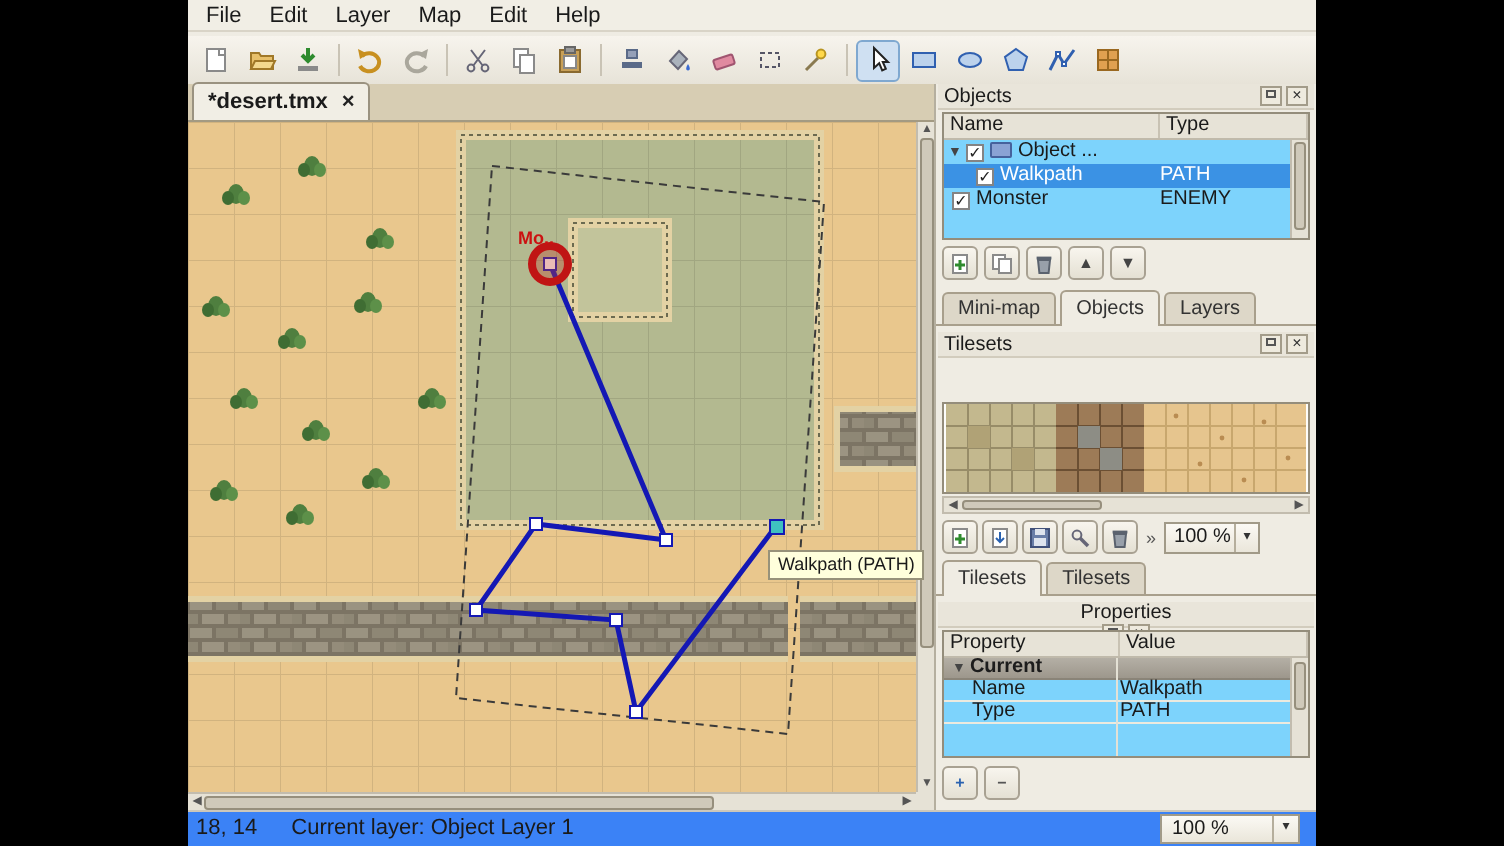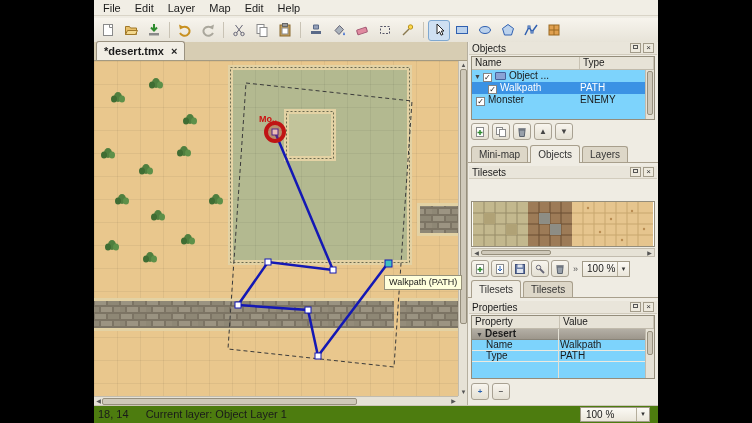--- a/index.html
+++ b/index.html
@@ -79,21 +79,21 @@
   .ptable{left:3px;top:273px;width:184px;height:64px;}
   .prow-group{height:11px;line-height:10px;background:linear-gradient(#b4afa5,#9d978c);border-bottom:1px solid #8a8478;font-weight:bold;color:#1c1c1c;padding-left:2px;font-size:10px;}
   .prow{position:relative;height:11px;line-height:10px;font-size:10px;border-bottom:1px solid #eceadf;padding-left:14px;}
   .prow .val{position:absolute;left:88px;top:0;}
   .pdiv{position:absolute;top:13px;bottom:0;left:86px;width:1px;background:#e4e1d5;}
   .propbtns{position:absolute;left:3px;top:341px;display:flex;gap:3px;}
   .plusbtn{color:#2a62b0;font-weight:bold;}
   .minusbtn{color:#555;font-weight:bold;}
 
   
-  .statusbar{position:absolute;left:0;right:0;top:405px;height:18px;background:#4d7c0f;border-top:1px solid #cdc7b9;font-size:11px;line-height:17px;text-decoration:underline;}
+  .statusbar{position:absolute;left:0;right:0;top:405px;height:18px;background:#3b82f6;border-top:1px solid #cdc7b9;font-size:11px;line-height:17px;text-decoration:underline;}
   .status-left{position:absolute;left:4px;top:0;}
   .status-left span{margin-right:14px;}
   .zoombox{position:absolute;right:8px;top:1px;width:70px;height:15px;border:1px solid #a19a88;background:linear-gradient(#fbf9f4,#eae6da);font-size:10px;line-height:13px;padding-left:5px;}
   .zoombox .arrow{position:absolute;right:0;top:0;width:13px;height:13px;border-left:1px solid #b5ae9c;font-size:7px;line-height:12px;text-align:center;color:#333;}
 </style>
 </head>
 <body>
 
 <div class="window">
 
@@ -456,34 +456,34 @@
       <span class="combo">
         <span>100 %</span>
         <span class="arrow">▾</span>
       </span>
     </div>
     <div class="dtabs" style="top:238px;">
       <span class="dtab active">Tilesets</span>
       <span class="dtab">Tilesets</span>
     </div>
 
-    <div class="panel-titlebar" style="top:259px;">
+    <div class="panel-titlebar" style="top:259px;flex-direction:column;">
       <span class="panel-title">Properties</span>
       <span class="pbtns">
         <span class="pbtn"><span class="sq"></span></span>
         <span class="pbtn">×</span>
       </span>
     </div>
     <div class="tframe ptable">
       <div class="thead">
         <span style="width:88px;">Property</span>
         <span style="flex:1;">Value</span>
       </div>
       <div class="prow-group">
-        <span class="caret">▼</span><span>Desert</span>
+        <span class="caret">▼</span><span>Current</span>
       </div>
       <div class="prow">
         <span>Name</span>
         <span class="val">Walkpath</span>
       </div>
       <div class="prow">
         <span>Type</span>
         <span class="val">PATH</span>
       </div>
       <div class="pdiv"></div>

